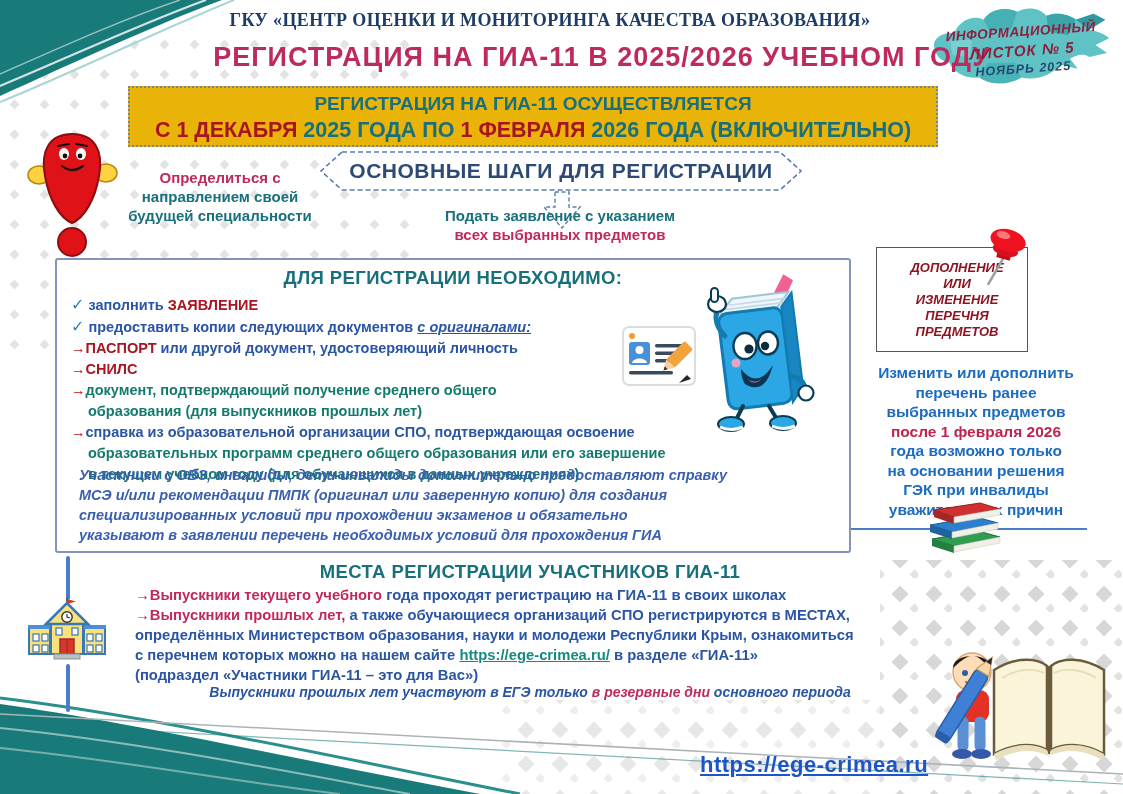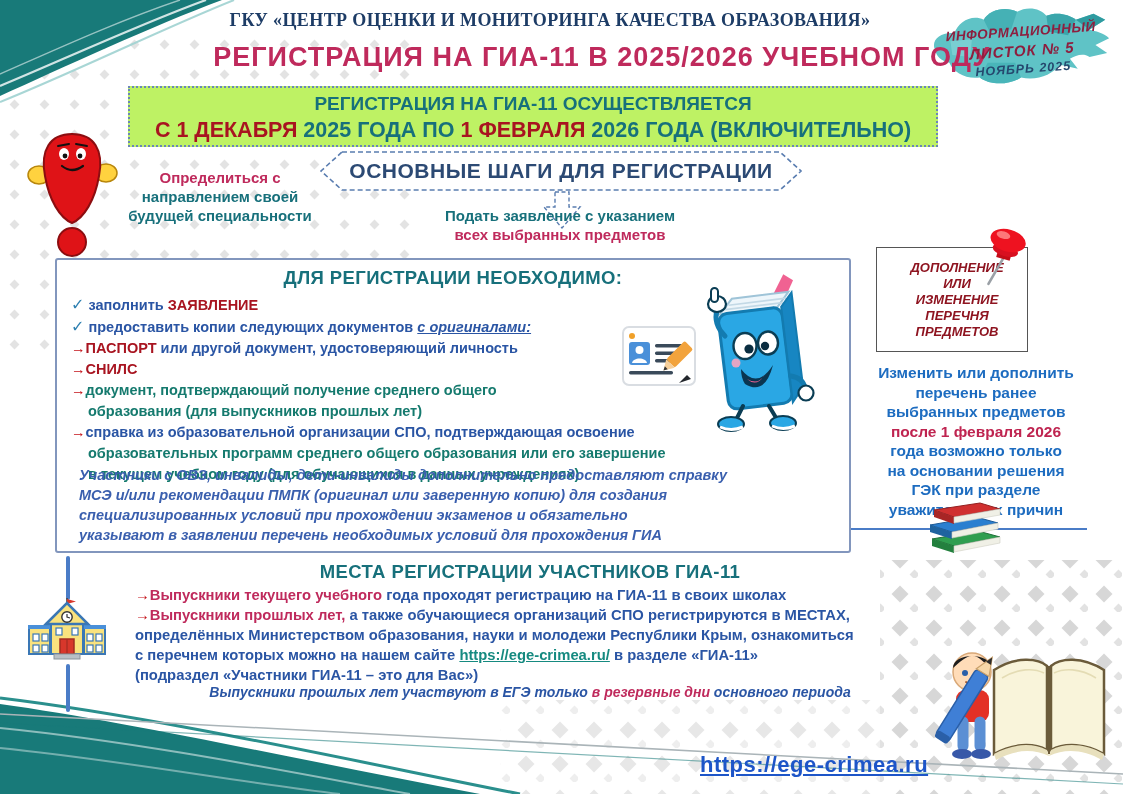--- a/index.html
+++ b/index.html
@@ -17,21 +17,21 @@
   .org{top:10px;left:70px;width:960px;text-align:center;font-family:"Liberation Serif","DejaVu Serif",serif;
        font-weight:bold;font-size:18px;letter-spacing:.4px;color:#1d3c66;z-index:4;}
   .title{top:42px;left:90px;width:900px;text-align:right;font-weight:bold;font-size:27px;
          letter-spacing:1px;color:#bf2a5c;z-index:4;}
   .leaflet{top:22px;right:6px;width:190px;text-align:center;transform:rotate(-4deg);z-index:5;
            font-style:italic;font-weight:bold;line-height:19px;}
   .leaflet .l1{font-size:13.5px;color:#8d1f3f;letter-spacing:.5px;}
   .leaflet .l2{font-size:15px;color:#8d1f3f;letter-spacing:1px;}
   .leaflet .l3{font-size:12.5px;color:#25486e;letter-spacing:1px;}
   
-  .period{top:86px;left:128px;width:806px;height:55px;border:2px dotted #6a86b8;background:#bef264;
+  .period{top:86px;left:128px;width:806px;height:55px;border:2px dotted #6a86b8;background:#eab308;
           text-align:center;z-index:3;padding-top:2px;}
   .period .p1{font-size:19px;font-weight:bold;line-height:27px;}
   .period .p2{font-size:21.5px;font-weight:bold;line-height:27px;}
   
   .banner{top:150px;left:318px;width:486px;height:42px;z-index:3;}
   .banner .txt{position:absolute;top:0;left:0;right:0;bottom:0;display:flex;align-items:center;
                justify-content:center;font-size:21px;font-weight:bold;color:#2c4a74;letter-spacing:.5px;}
   .downarrow{top:191px;left:540px;z-index:3;}
   .step{z-index:3;font-weight:bold;font-size:15px;line-height:19px;text-align:center;}
   .step-left{top:168px;left:95px;width:250px;}
@@ -274,21 +274,21 @@
     </svg>
   </div>
 
   <div class="abs change">
     <div>Изменить или дополнить</div>
     <div>перечень ранее</div>
     <div>выбранных предметов</div>
     <div class="red">после 1 февраля 2026</div>
     <div>года возможно только</div>
     <div>на основании решения</div>
-    <div>ГЭК при разделе</div>
+    <div>ГЭК при инвалиды</div>
     <div>уважительных причин</div>
   </div>
 
   <div class="abs books-line"></div>
   <svg class="abs books-stack" width="90" height="64" viewBox="0 0 90 64">
     <path d="M12 46 L58 38 L80 44 L34 53 Z" fill="#2f9e4f" stroke="#1e6e36" stroke-width="1"></path>
     <path d="M12 46 L34 53 L34 60 L12 53 Z" fill="#23803e"></path>
     <path d="M34 53 L80 44 L80 50 L34 59 Z" fill="#f0f0e6" stroke="#cfcfc2" stroke-width=".6"></path>
     <path d="M10 32 L56 24 L78 30 L32 39 Z" fill="#2a7fd0" stroke="#1c5a96" stroke-width="1"></path>
     <path d="M10 32 L32 39 L32 46 L10 39 Z" fill="#1f639f"></path>

